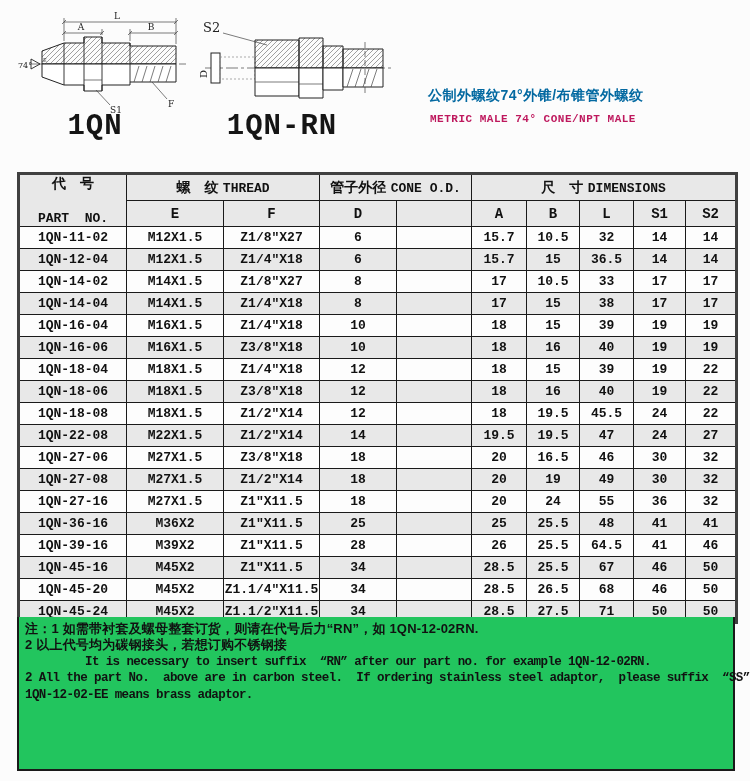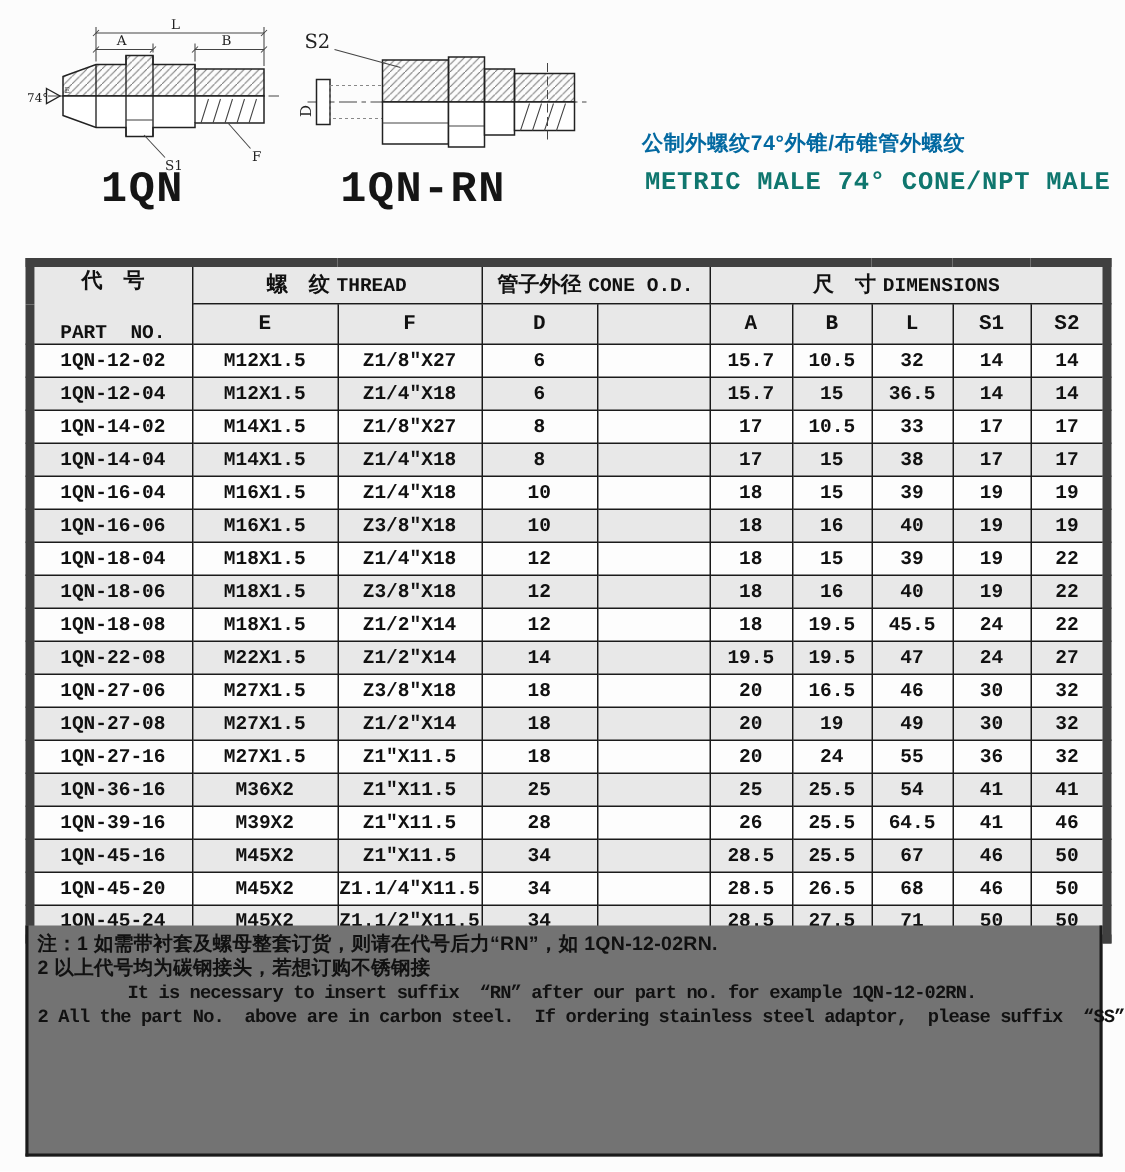--- a/index.html
+++ b/index.html
@@ -12,38 +12,38 @@
   .draw svg { display:block; }
   .caption { position:absolute; text-align:center; font-family:"Liberation Mono",monospace;
              font-weight:700; font-size:29px; letter-spacing:1px; color:#151515; }
   .cap-left { left:35px; top:110px; width:120px; }
   .cap-right { left:222px; top:110px; width:120px; }
 
   
   .title-zh { position:absolute; left:428px; top:87px; font-size:14px; font-weight:700;
               letter-spacing:0.5px; color:#0369a1; }
   .title-en { position:absolute; left:430px; top:113px; font-family:"Liberation Mono",monospace;
-              font-size:17px; font-weight:700; letter-spacing:0.5px; color:#0f766e; }
+              font-size:11px; font-weight:700; letter-spacing:0.5px; color:#be185d; }
 
   
   table.spec { position:absolute; left:17px; top:172px; width:718px; border-collapse:collapse;
-               table-layout:fixed; border:6px solid #404040; }
+               table-layout:fixed; border:3px solid #404040; }
   table.spec th, table.spec td { border:1px solid #1a1a1a; text-align:center; vertical-align:middle;
                overflow:hidden; white-space:nowrap; }
   table.spec thead th { background:#e8e8e8; height:23px; font-weight:700; }
   table.spec thead .zh { font-size:14px; font-weight:700; white-space:pre; }
   table.spec thead .mono { font-family:"Liberation Mono",monospace; font-size:13px; font-weight:700; white-space:pre;margin-top:18px; }
   table.spec tr.h2 th { font-family:"Liberation Mono",monospace; font-size:14px; height:22px; }
   table.spec td { height:22px; font-family:"Liberation Mono",monospace; font-size:13px; font-weight:700; }
   table.spec tr.shaded td { background:#e8e8e8; }
   table.spec tr.plain td { background:#fdfdfd; }
 
   
   .notes { position:absolute; left:17px; top:617px; width:718px; height:154px;
-           border:2px solid #1a1a1a; border-top:0; background:#737373; padding:4px 6px 0 6px; }
+           border:2px solid #1a1a1a; border-top:0; background:#22c55e; padding:4px 6px 0 6px; }
   .note-line { line-height:16.4px; white-space:pre; }
   .note-zh { font-size:13px; font-weight:700; letter-spacing:0.2px; }
   .note-en { font-family:"Liberation Mono",monospace; font-size:12.5px; font-weight:600; letter-spacing:-0.6px; }
   .note-line.indent { padding-left:60px; }
 
   
   .ol { fill:#ffffff; stroke:#222; stroke-width:1; }
   .ln { stroke:#222; stroke-width:0.9; fill:none; }
   .thin { stroke:#444; stroke-width:0.7; fill:none; }
   .dim-label { font-family:"DejaVu Serif",serif; font-size:9px; fill:#222; }
@@ -167,21 +167,21 @@
         <th></th>
         <th>A</th>
         <th>B</th>
         <th>L</th>
         <th>S1</th>
         <th>S2</th>
       </tr>
     </thead>
     <tbody>
         <tr class="plain">
-          <td>1QN-12-02</td>
+          <td>1QN-11-02</td>
           <td>M12X1.5</td>
           <td>Z1/8″X27</td>
           <td>6</td>
           <td></td>
           <td>15.7</td>
           <td>10.5</td>
           <td>32</td>
           <td>14</td>
           <td>14</td>
         </tr>
@@ -330,21 +330,21 @@
           <td>32</td>
         </tr>
         <tr class="shaded">
           <td>1QN-36-16</td>
           <td>M36X2</td>
           <td>Z1″X11.5</td>
           <td>25</td>
           <td></td>
           <td>25</td>
           <td>25.5</td>
-          <td>54</td>
+          <td>48</td>
           <td>41</td>
           <td>41</td>
         </tr>
         <tr class="plain">
           <td>1QN-39-16</td>
           <td>M39X2</td>
           <td>Z1″X11.5</td>
           <td>28</td>
           <td></td>
           <td>26</td>
@@ -391,16 +391,17 @@
         </tr>
       </tbody>
   </table>
 
   <div class="notes">
     <div>
         <div class="note-line note-zh">注：1 如需带衬套及螺母整套订货，则请在代号后力“RN”，如 1QN-12-02RN.</div>
         <div class="note-line note-zh">2 以上代号均为碳钢接头，若想订购不锈钢接</div>
         <div class="note-line note-en indent">It is necessary to insert suffix  “RN” after our part no. for example 1QN-12-02RN.</div>
         <div class="note-line note-en">2 All the part No.  above are in carbon steel.  If ordering stainless steel adaptor,  please suffix  “SS” .</div>
+        <div class="note-line note-en">1QN-12-02-EE means brass adaptor.</div>
       </div>
   </div>
 
 </div>
 
 </body></html>

